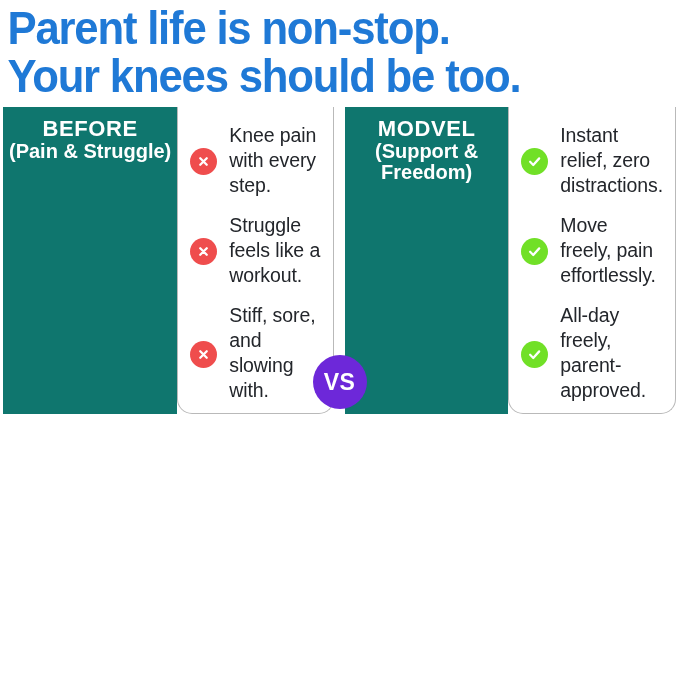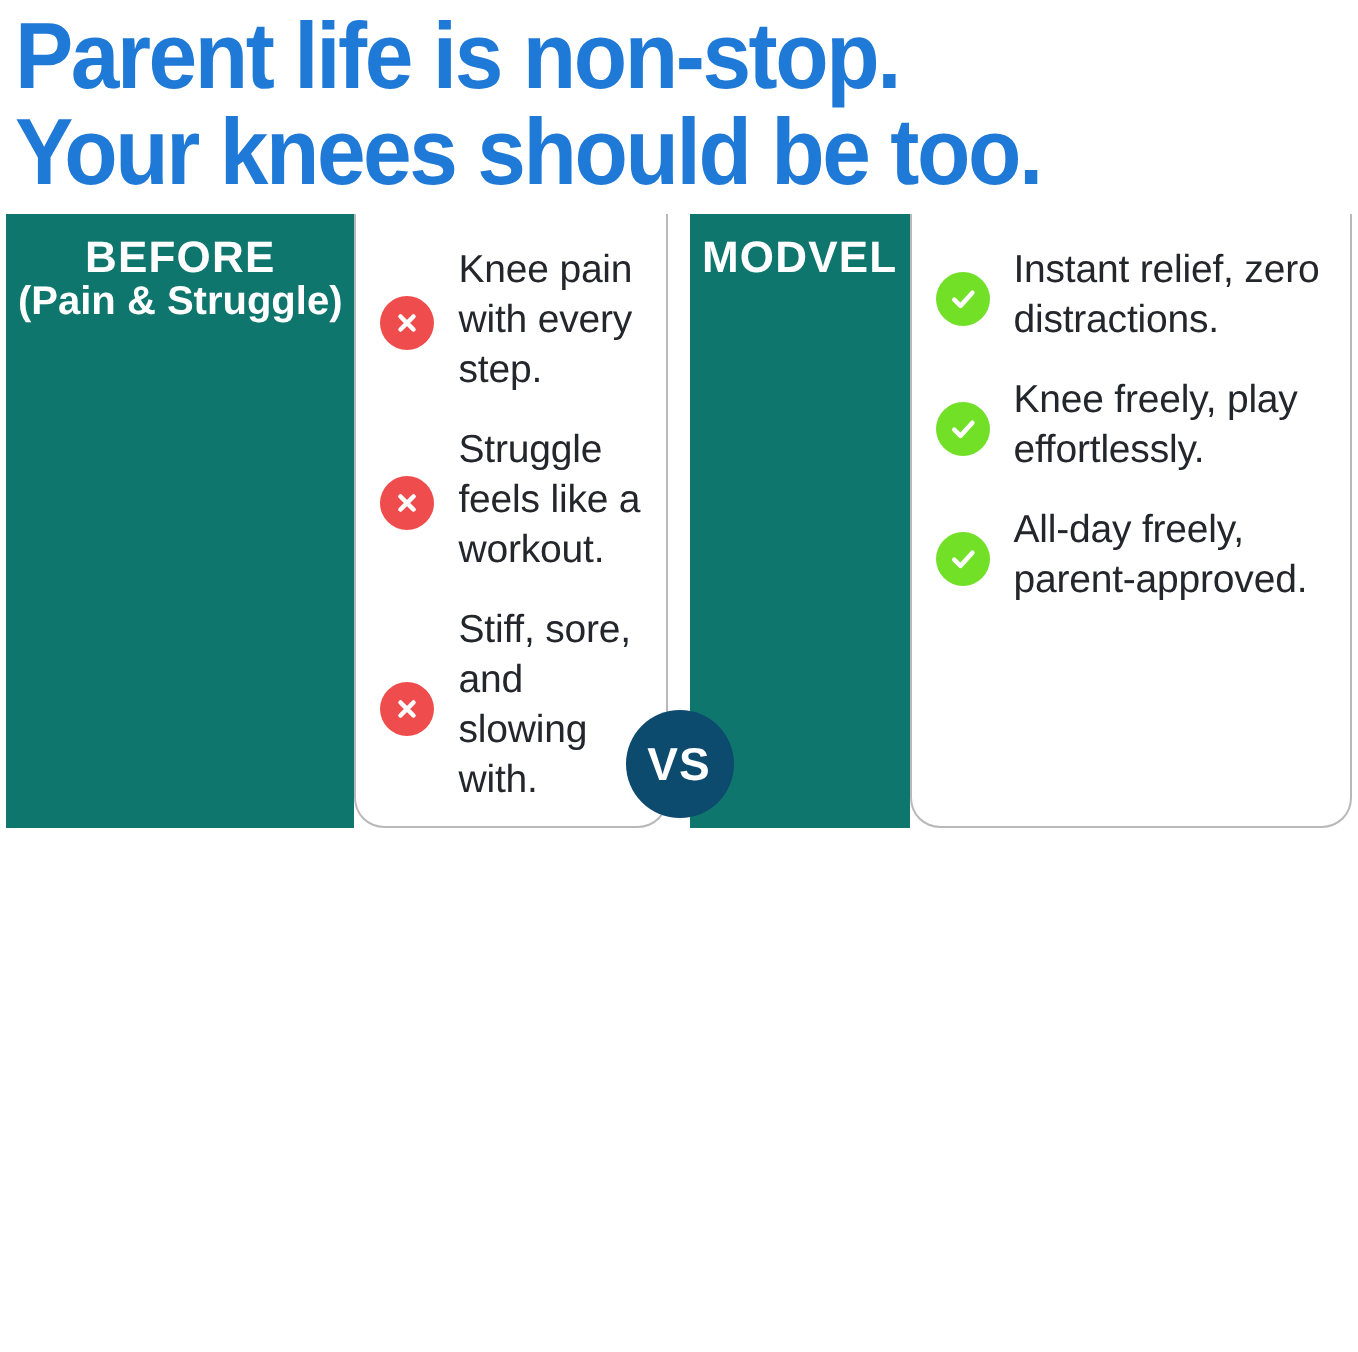--- a/index.html
+++ b/index.html
@@ -234,21 +234,21 @@
 
   
   .vs-badge {
     position: absolute;
     left: 50%;
     top: 248px;
     transform: translateX(-50%);
     width: 54px;
     height: 54px;
     border-radius: 50%;
-    background: #0c4a6e;
+    background: #6d28d9;
     color: #ffffff;
     display: flex;
     align-items: center;
     justify-content: center;
     font-size: 23px;
     font-weight: bold;
     letter-spacing: 0.5px;
     z-index: 5;
   }
 
@@ -360,39 +360,40 @@
         <svg class="logo-cloud" width="46" height="26" viewBox="0 0 60 34" aria-hidden="true">
           <path d="M12 31 C5 31 2 26.5 2 22 C2 17.5 5.5 13.8 10 13.4 C11 6.5 17 2 24 2 C31.5 2 37 7.2 38.2 13.6 C39.6 12.6 41.4 12 43.4 12 C49.2 12 54 16.4 54 22 C54 26.6 50.6 31 45 31 Z" fill="none" stroke="#ffffff" stroke-width="3.4" stroke-linejoin="round" stroke-linecap="round"></path>
         </svg>
         <span class="logo-word">MODVEL</span>
         <span class="logo-tag">SUPPORT IN EVERY MOVE</span>
       </div>
     </div>
 
     <div class="banner">
       <span class="banner-title">MODVEL</span>
+      <span class="banner-sub">(Support &amp; Freedom)</span>
     </div>
 
     <div class="card">
       <ul class="feature-list">
         <li class="feature">
           <span class="badge-icon badge-check">
             <svg width="15" height="15" viewBox="0 0 24 24" aria-hidden="true">
               <path d="M5 12.5 L10 17.5 L19.5 7" fill="none" stroke="#ffffff" stroke-width="3.6" stroke-linecap="round" stroke-linejoin="round"></path>
             </svg>
           </span>
           <span class="feature-text">Instant relief, zero distractions.</span>
         </li>
         <li class="feature">
           <span class="badge-icon badge-check">
             <svg width="15" height="15" viewBox="0 0 24 24" aria-hidden="true">
               <path d="M5 12.5 L10 17.5 L19.5 7" fill="none" stroke="#ffffff" stroke-width="3.6" stroke-linecap="round" stroke-linejoin="round"></path>
             </svg>
           </span>
-          <span class="feature-text">Knee freely, play effortlessly.</span>
+          <span class="feature-text">Move freely, pain effortlessly.</span>
         </li>
         <li class="feature">
           <span class="badge-icon badge-check">
             <svg width="15" height="15" viewBox="0 0 24 24" aria-hidden="true">
               <path d="M5 12.5 L10 17.5 L19.5 7" fill="none" stroke="#ffffff" stroke-width="3.6" stroke-linecap="round" stroke-linejoin="round"></path>
             </svg>
           </span>
           <span class="feature-text">All-day freely, parent-approved.</span>
         </li>
       </ul>

